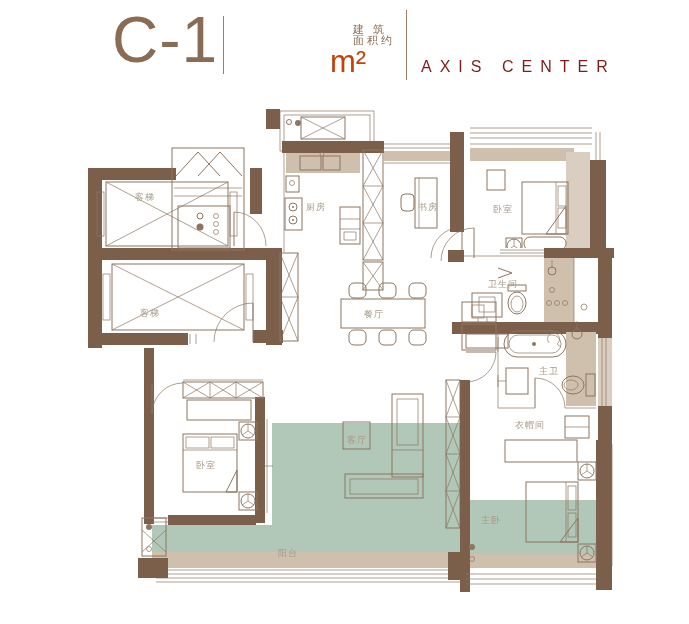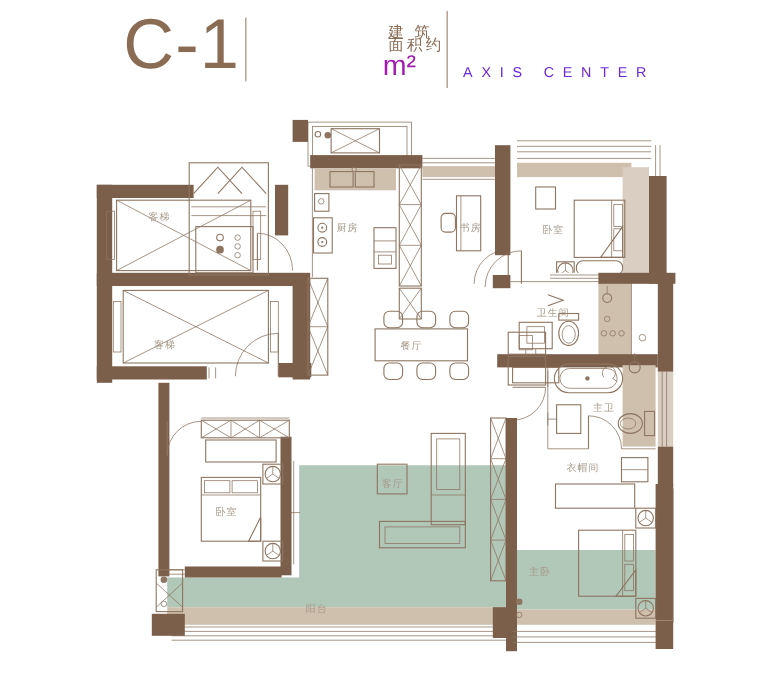--- a/index.html
+++ b/index.html
@@ -6,26 +6,26 @@
   #stage{position:relative;width:684px;height:624px;background:#fff;overflow:hidden;
          font-family:"Liberation Sans",sans-serif;padding-left:37px;}
   
   .hdr-big{position:absolute;top:4px;font-size:64px;font-weight:300;color:#8a6c55;
            letter-spacing:1px;line-height:72px;}
   #unitCode{left:112px;}
   #areaVal{left:236px;}
   .vdiv{position:absolute;width:1px;background:#9b7f69;}
   #div1{left:223px;top:16px;height:58px;}
   #div2{left:406px;top:10px;height:70px;}
-  .area-note{position:absolute;left:353px;top:24px;font-size:14px;color:#8a6c55;
+  .area-note{position:absolute;left:353px;top:24px;font-size:11px;color:#8a6c55;
              letter-spacing:3px;line-height:11px;white-space:pre;}
-  .area-unit{position:absolute;left:348px;top:44px;font-size:26px;font-weight:300;color:#a21caf;}
+  .area-unit{position:absolute;left:330px;top:44px;font-size:31px;font-weight:300;color:#c2410c;}
   .layout-cn{position:absolute;left:420px;top:22px;font-size:21px;color:#8a6c55;
              letter-spacing:2px;font-weight:400;white-space:nowrap;}
-  .brand{position:absolute;left:421px;top:58px;font-size:13px;color:#6d28d9;
+  .brand{position:absolute;left:421px;top:58px;font-size:16px;color:#7f1d1d;
          letter-spacing:8px;white-space:nowrap;}
   
   svg{position:absolute;left:0;top:0;}
   .wall{fill:#7c5f4a;stroke:none;}
   .ln{fill:none;stroke:#8d7561;stroke-width:1;}
   .ln2{fill:none;stroke:#8d7561;stroke-width:0.7;}
   .wht{fill:#ffffff;}
   .tan{fill:#cfc0ae;}
   .tan2{fill:#d9cec1;}
   .grn{fill:#b1c7b7;}

